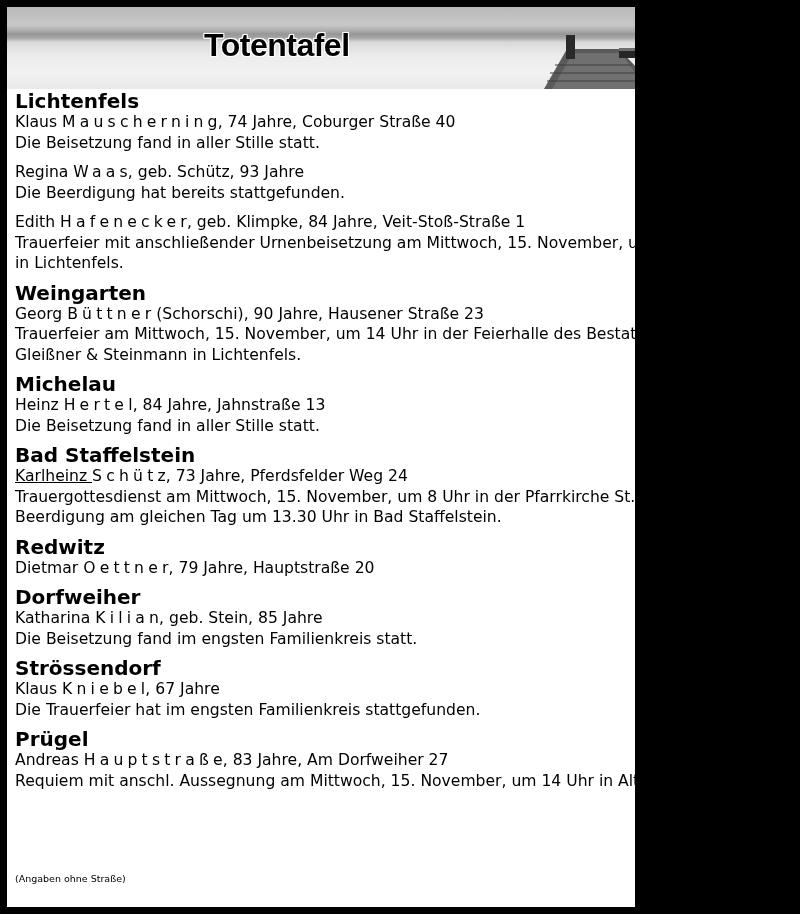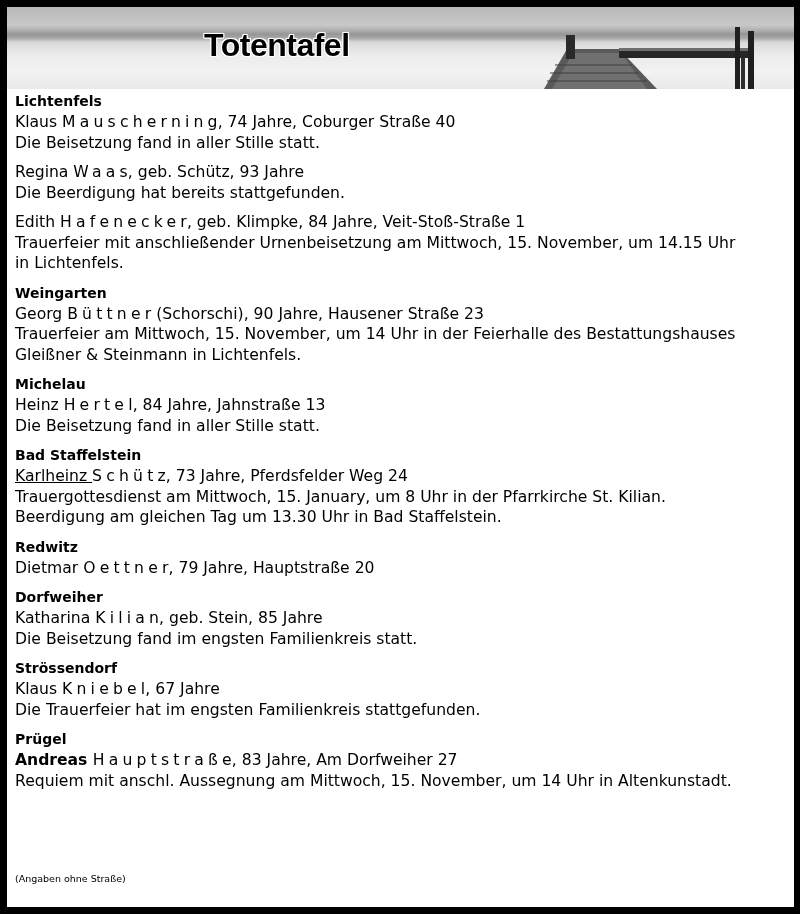--- a/index.html
+++ b/index.html
@@ -1,26 +1,26 @@
 <!DOCTYPE html>
 <html><head>
 <meta charset="utf-8">
 <style>
   html, body { margin:0; padding:0; }
   body { width:800px; height:914px; background:#000; overflow:hidden; position:relative; font-family:"DejaVu Sans", sans-serif; }
-  .frame { position:absolute; left:7px; top:7px; width:787px; height:900px; background:#fff; overflow:hidden; }
+  .frame { position:absolute; left:7px; top:7px; width:628px; height:900px; background:#fff; overflow:hidden; }
   .banner { position:absolute; left:0; top:0; width:787px; height:82px;
     background: linear-gradient(180deg, #b9b9b9 0%, #c8c8c8 22%, #9d9d9d 33%, #d9d9d9 42%, #ececec 60%, #f2f2f2 80%, #e9e9e9 100%); overflow:hidden; }
   .banner .haze { position:absolute; left:0; top:24px; width:100%; height:12px; background:linear-gradient(180deg, rgba(120,120,120,0) 0%, rgba(120,120,120,0.35) 50%, rgba(120,120,120,0) 100%); }
   .title { position:absolute; left:197px; top:20px; font-family:"Liberation Sans", sans-serif; font-weight:bold; font-size:32px; color:#000; letter-spacing:-0.5px;
     text-shadow: 0 0 2px #fff, 0 0 2px #fff, 1px 1px 0 #fff, -1px -1px 0 #fff, 1px -1px 0 #fff, -1px 1px 0 #fff; }
   .jetty { position:absolute; left:0; top:0; width:787px; height:82px; }
   .content { position:absolute; left:15px; top:91px; width:760px; color:#000; font-size:15.6px; line-height:20.5px; }
   .section { margin-bottom:9px; }
-  .place { font-weight:bold; font-size:14px; line-height:21px; }
+  .place { font-weight:bold; font-size:20px; line-height:21px; }
   .entry { margin-bottom:9px; }
   .entry:last-child { margin-bottom:0; }
   .surname { letter-spacing:4.2px; }
   .line { white-space:nowrap; }
   .footnote { position:absolute; left:15px; top:873px; font-size:9.5px; color:#000; }
 </style>
 </head>
 <body>
 
 <div class="frame">
@@ -77,21 +77,21 @@
       <div class="place">Michelau</div>
       <div class="entry">
         <div class="line"><span style="white-space: pre;">Heinz </span><span class="surname">Hertel</span><span style="white-space: pre; margin-left: -4px;">, 84 Jahre, Jahnstraße 13</span></div>
         <div class="line">Die Beisetzung fand in aller Stille statt.</div>
       </div>
     </div>
     <div class="section">
       <div class="place">Bad Staffelstein</div>
       <div class="entry">
         <div class="line"><span style="white-space: pre; text-decoration: underline;">Karlheinz </span><span class="surname">Schütz</span><span style="white-space: pre; margin-left: -4px;">, 73 Jahre, Pferdsfelder Weg 24</span></div>
-        <div class="line">Trauergottesdienst am Mittwoch, 15. January, um 8 Uhr in der Pfarrkirche St. Kilian.</div>
+        <div class="line">Trauergottesdienst am Mittwoch, 15. November, um 8 Uhr in der Pfarrkirche St. Kilian.</div>
         <div class="line">Beerdigung am gleichen Tag um 13.30 Uhr in Bad Staffelstein.</div>
       </div>
     </div>
     <div class="section">
       <div class="place">Redwitz</div>
       <div class="entry">
         <div class="line"><span style="white-space: pre;">Dietmar </span><span class="surname">Oettner</span><span style="white-space: pre; margin-left: -4px;">, 79 Jahre, Hauptstraße 20</span></div>
       </div>
     </div>
     <div class="section">
@@ -104,19 +104,19 @@
     <div class="section">
       <div class="place">Strössendorf</div>
       <div class="entry">
         <div class="line"><span style="white-space: pre;">Klaus </span><span class="surname">Kniebel</span><span style="white-space: pre; margin-left: -4px;">, 67 Jahre</span></div>
         <div class="line">Die Trauerfeier hat im engsten Familienkreis stattgefunden.</div>
       </div>
     </div>
     <div class="section">
       <div class="place">Prügel</div>
       <div class="entry">
-        <div class="line"><span style="white-space: pre; font-weight: bold;">Andreas </span><span class="surname">Hauptstraße</span><span style="white-space: pre; margin-left: -4px;">, 83 Jahre, Am Dorfweiher 27</span></div>
+        <div class="line"><span style="white-space: pre;">Andreas </span><span class="surname">Hauptstraße</span><span style="white-space: pre; margin-left: -4px;">, 83 Jahre, Am Dorfweiher 27</span></div>
         <div class="line">Requiem mit anschl. Aussegnung am Mittwoch, 15. November, um 14 Uhr in Altenkunstadt.</div>
       </div>
     </div>
   </div>
 
 <div class="footnote">(Angaben ohne Straße)</div>
 
 </body></html>

